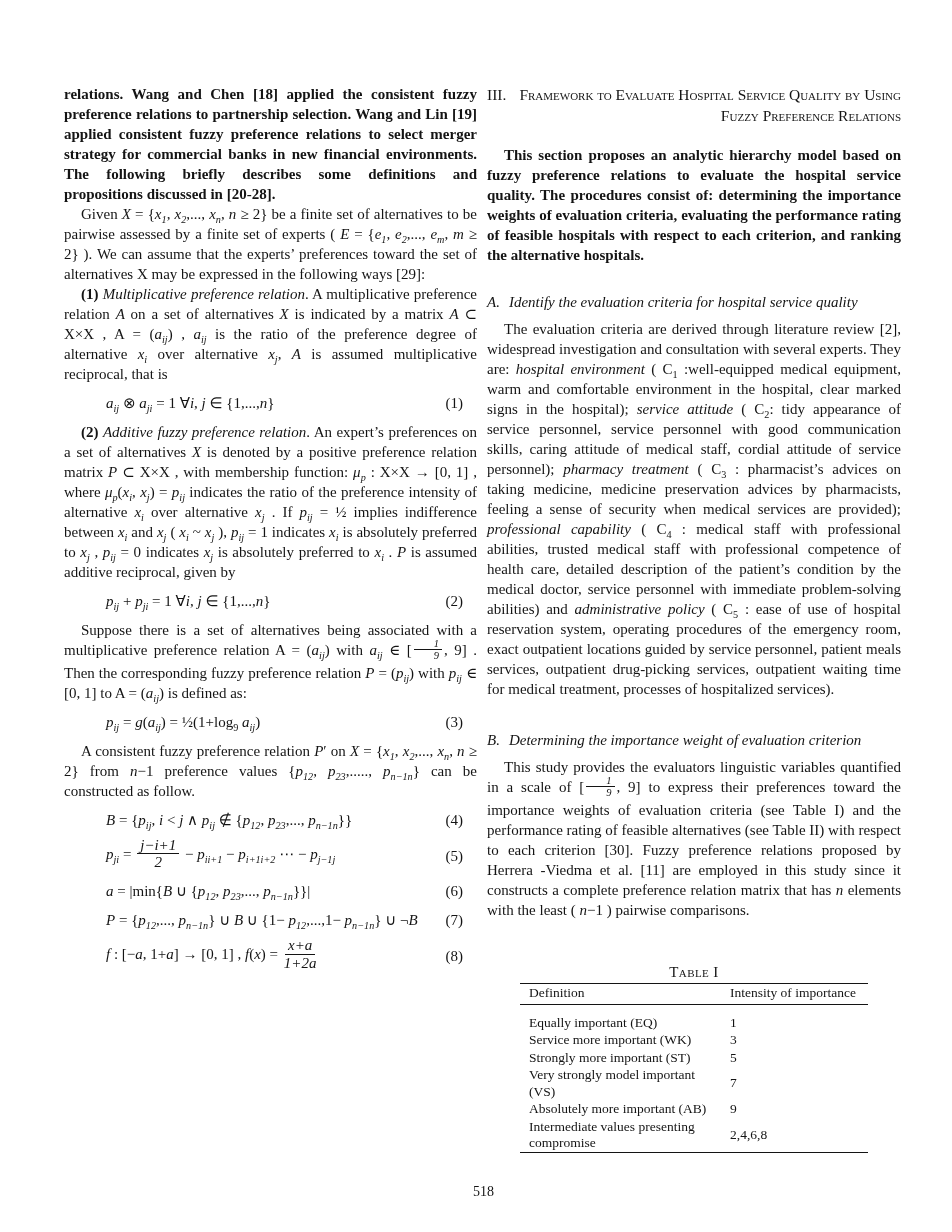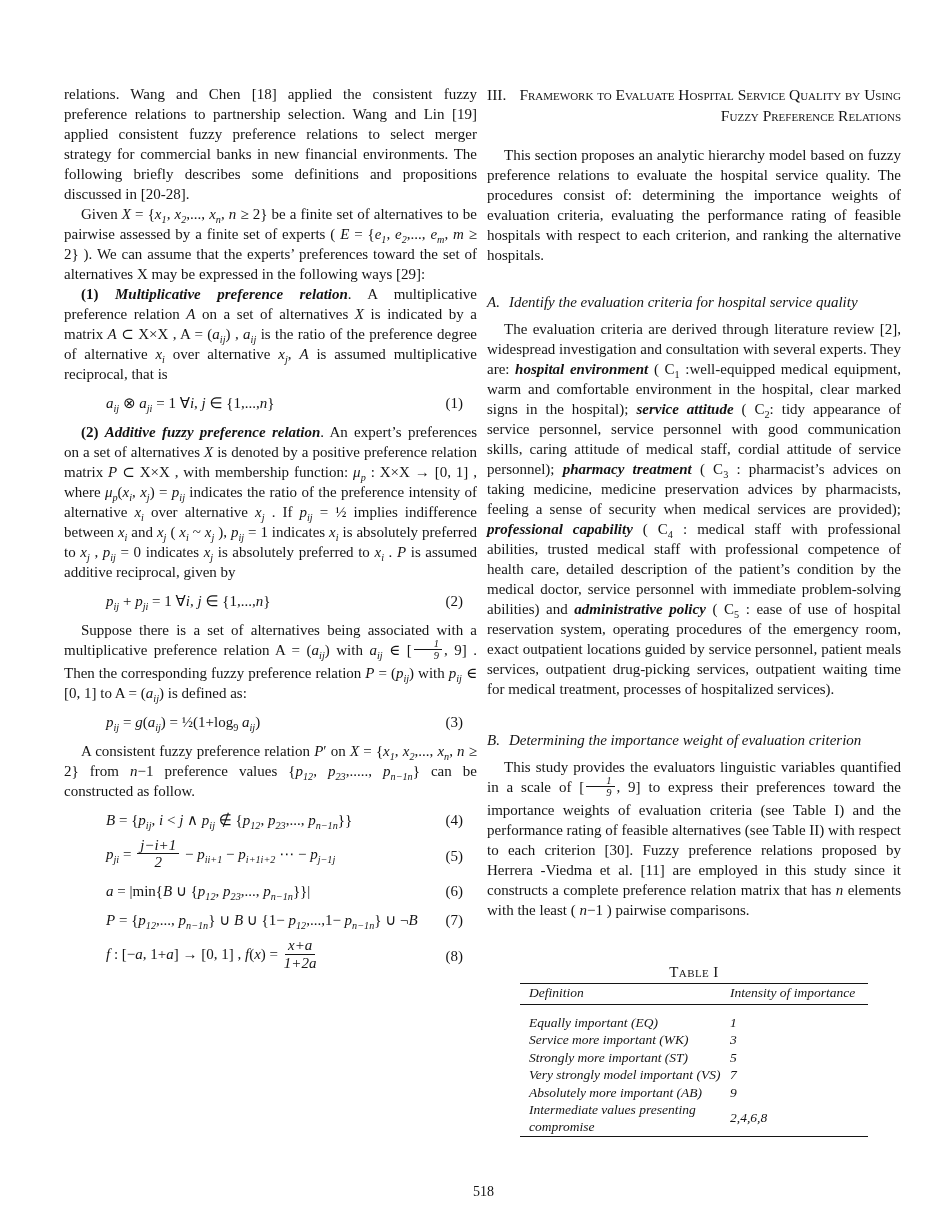--- a/index.html
+++ b/index.html
@@ -11,26 +11,26 @@
     font-family:"Liberation Serif","DejaVu Serif",serif;
     color:#141414;
   }
   .columns{display:flex;gap:10px;padding:84px 0 0 64px;}
   .col{
     width:413px;flex:none;
     font-size:15px;line-height:20px;
     text-align:justify;
   }
   .col p{margin:0;text-indent:17px;}
-  .col p.noindent{text-indent:0;}
+  .col p.noindent{text-indent:0;font-weight:bold;}
 
   
   .seg-m,.seg-i{font-style:italic;}
   .seg-b{font-weight:bold;}
-  .seg-bi{font-weight:bold;font-style:italic;}
+  .seg-bi{font-weight:normal;font-style:italic;}
   sub{font-size:0.68em;line-height:0;}
   sub.seg-ms{font-style:italic;}
 
   
   .frac{
     display:inline-flex;flex-direction:column;align-items:center;
     vertical-align:middle;text-align:center;
     font-style:italic;line-height:1.08;margin:0 2px;
     transform:translateY(-2px);
   }
@@ -53,21 +53,21 @@
 
   
   .table-block{margin-top:42px;}
   .table-caption{text-align:center;font-variant:small-caps;font-size:15px;letter-spacing:0.4px;}
   .table-subtitle{text-align:center;font-variant:small-caps;font-size:12.5px;margin-top:1px;}
   table.ling{
     width:348px;margin:1px auto 0;
     border-collapse:collapse;
     border-top:1.6px solid #141414;
     border-bottom:1.6px solid #141414;
-    font-size:13.5px;line-height:16.5px;font-style:italic;
+    font-size:13.5px;line-height:16.5px;
   }
   table.ling th{
     text-align:left;font-weight:normal;
     border-bottom:1.2px solid #141414;
     padding:1px 2px 2px 9px;
   }
   table.ling td{
     text-align:left;vertical-align:middle;
     padding:0.5px 2px 0.5px 9px;
   }

